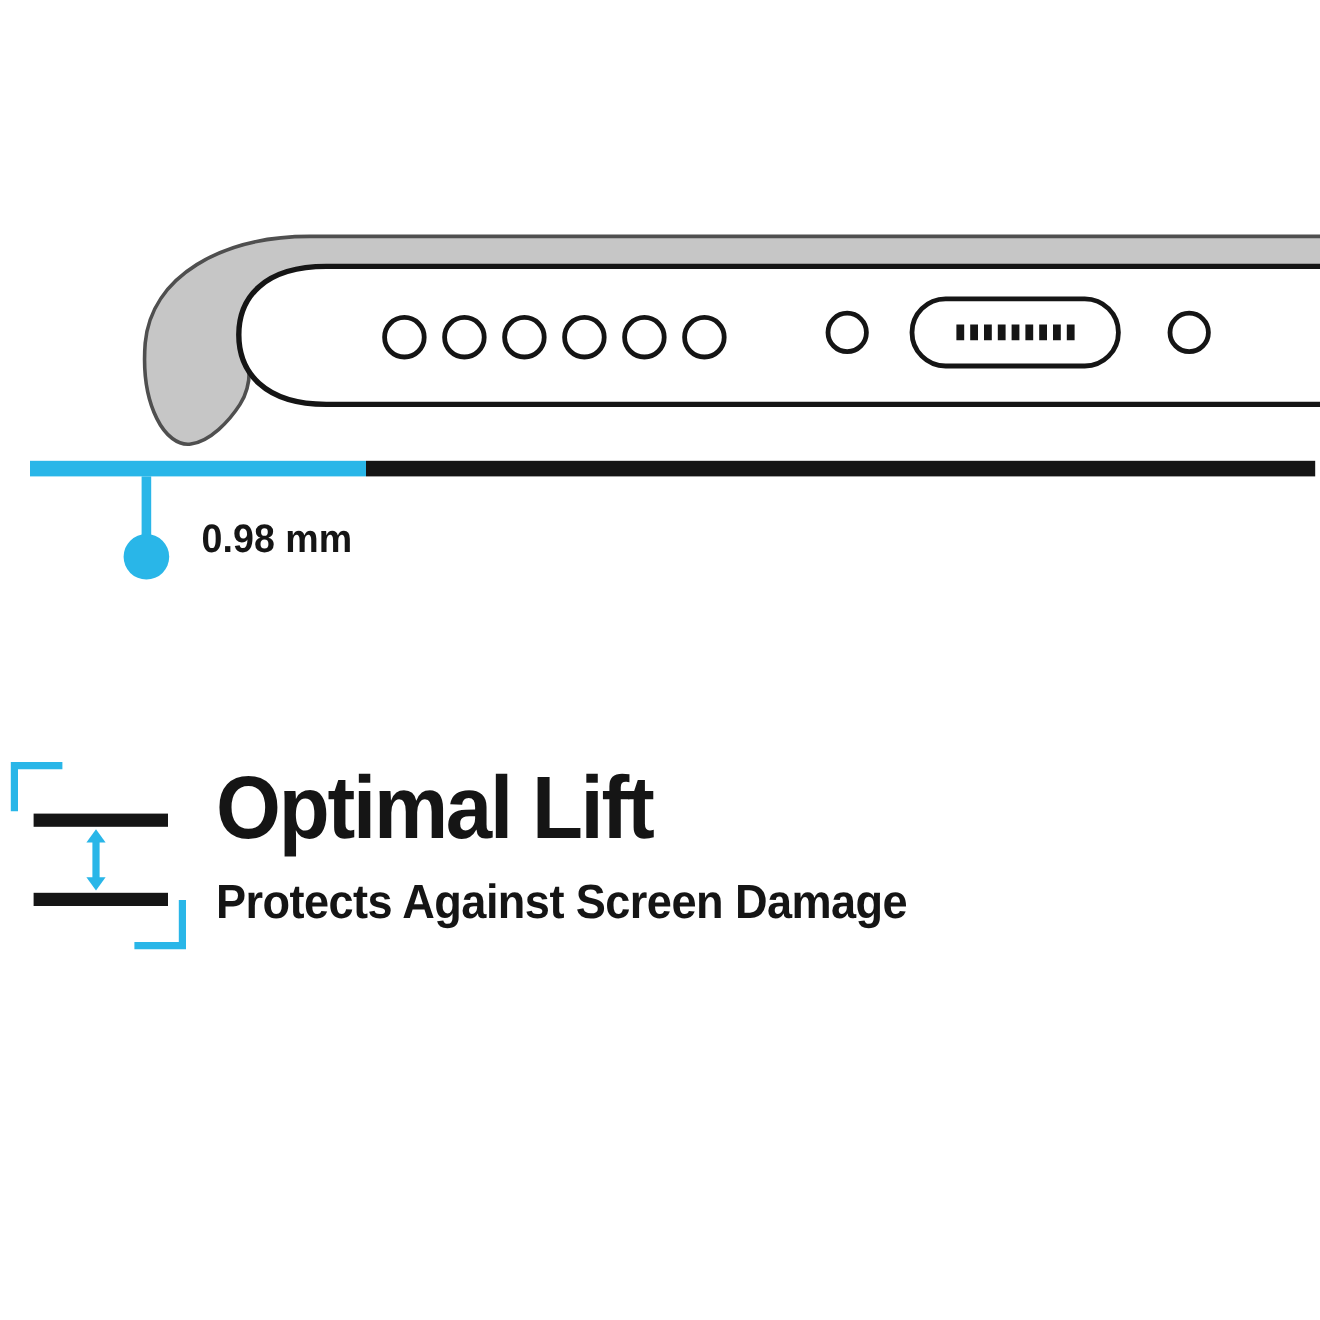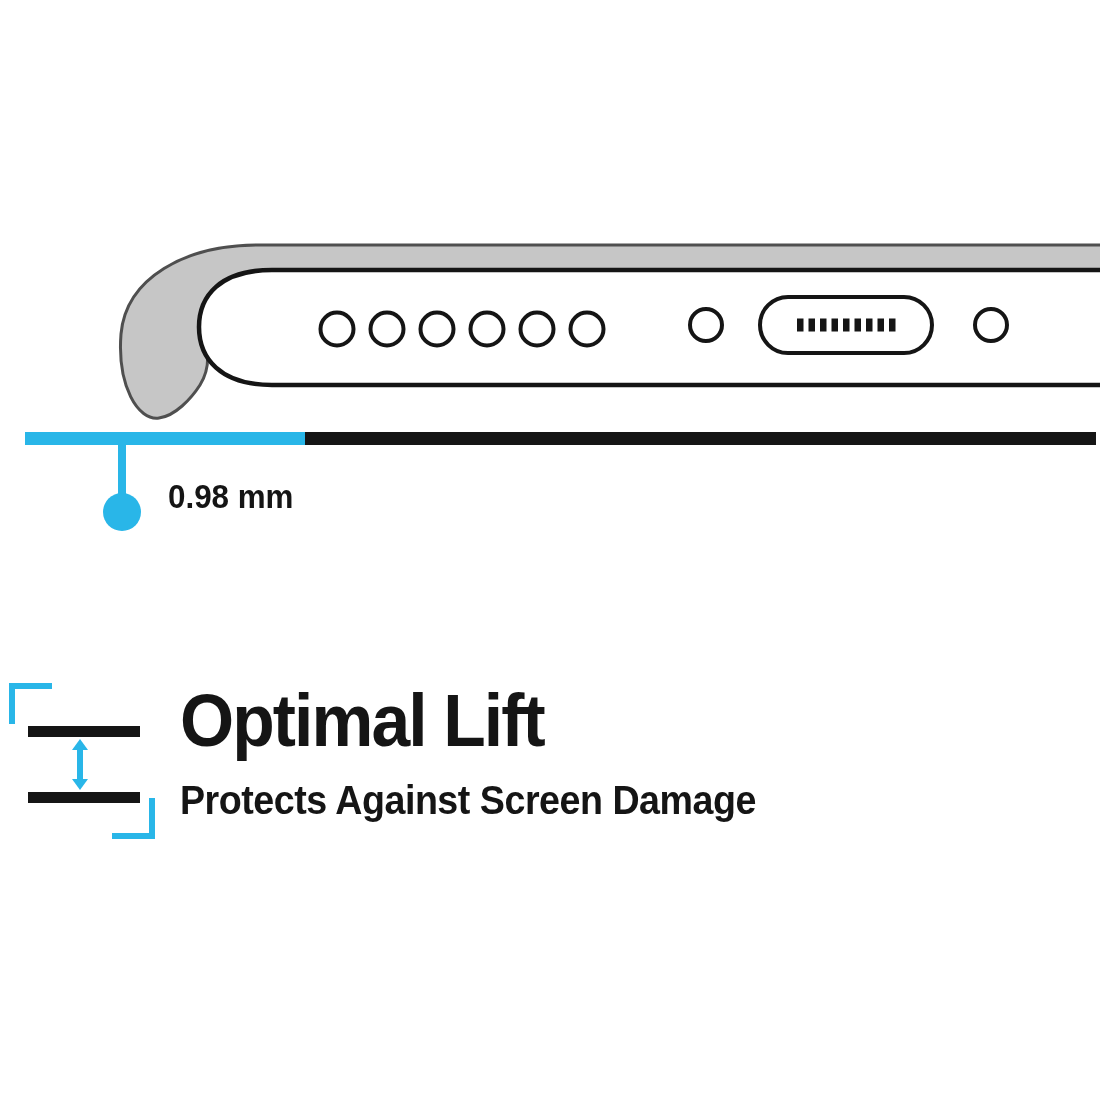--- a/index.html
+++ b/index.html
@@ -44,21 +44,21 @@
     letter-spacing: -0.5px;
     color: var(--ink, #151515);
     transform: scaleX(0.94);
     transform-origin: left top;
     white-space: nowrap;
   }
 </style>
 </head>
 <body>
 
-<div class="abs" style="left:0;top:0;width:1100px;height:972px;margin-top:48px;">
+<div class="abs" style="left:0;top:0;width:1100px;height:972px;">
 
   <svg id="diagram-svg" width="1100" height="520" viewBox="0 0 1100 520">
 
     <path d="M 1110 197 L 258 197
              C 185 197 126 230 121 286
              C 117 338 138 373 159 370
              C 175 368 191 351 200 337
              C 207 326 209 314 207 300
              C 203 265 220 226 270 224
              L 1110 224 Z" fill="var(--case-fill)" stroke="var(--case-stroke)" stroke-width="3"></path>

